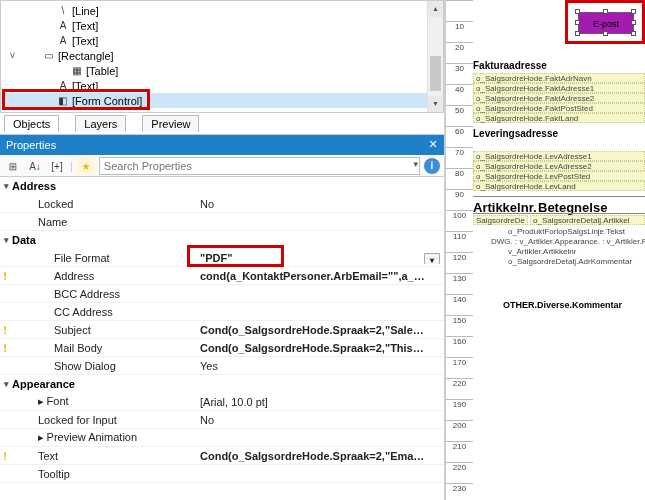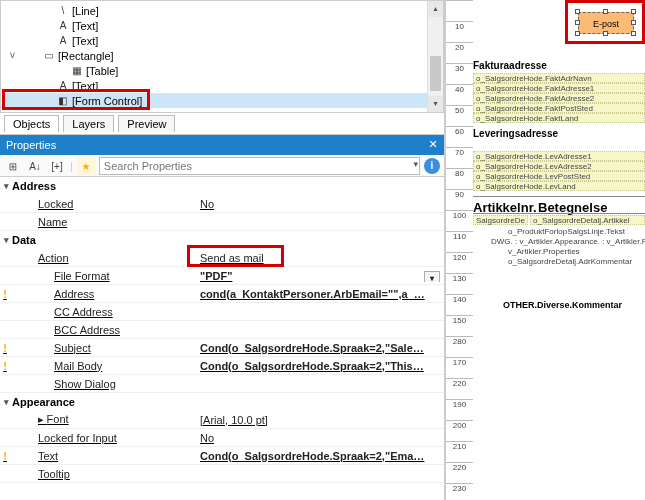--- a/index.html
+++ b/index.html
@@ -10,34 +10,34 @@
   .tree-row { display: flex; align-items: center; height: 15px; padding-left: 4px; white-space: nowrap; }
   .tree-row .tog { width: 11px; text-align: center; color: #555; font-size: 10px; }
   .tree-row .ind { display: inline-block; }
   .tree-row .glyph { width: 14px; text-align: center; color: #333; font-size: 10px; }
   .tree-row .lbl { padding-left: 2px; }
   .tree-row.sel { background: #cde6f7; }
   .hl-red1 { position: absolute; border: 3px solid #d40000; pointer-events: none; }
   .scrollbar-v { position: absolute; right: 0; top: 0; bottom: 0; width: 16px; background: #f0f0f0; border-left: 1px solid #ddd; }
   .sb-btn { height: 16px; width: 100%; background: #e8e8e8; text-align: center; font-size: 8px; color: #555; line-height: 16px; }
   .sb-thumb { position: absolute; left: 2px; right: 2px; background: #c8c8c8; }
-  .tabs { flex: 0 0 22px; display: flex; align-items: center; gap: 4px; padding-left: 4px; border-bottom: 1px solid #ccc; }
+  .tabs { flex: 0 0 22px; display: flex; align-items: center; gap: 16px; padding-left: 4px; border-bottom: 1px solid #ccc; }
   .tab { padding: 2px 8px; border: 1px solid #bbb; border-bottom: none; background: #f7f7f7; font-size: 11px; }
   .tab.active { background: #fff; }
   .panel-header { flex: 0 0 20px; background: #1e80c8; color: #fff; display: flex; align-items: center; justify-content: space-between; padding: 0 4px 0 6px; font-size: 11px; }
   .panel-header .x { width: 14px; height: 14px; text-align: center; line-height: 13px; }
   .toolbar { flex: 0 0 22px; display: flex; align-items: center; gap: 4px; padding: 0 4px; border-bottom: 1px solid #ccc; background: #fafafa; }
   .tb-btn { width: 18px; height: 18px; text-align: center; line-height: 18px; font-size: 10px; color: #444; border: 1px solid transparent; }
   .tb-btn.star { color: #f5b400; background: #fff6db; }
   .search-wrap { flex: 1; position: relative; }
   .search-wrap input { width: 100%; height: 18px; border: 1px solid #bbb; padding: 0 16px 0 4px; font-size: 11px; color: #777; }
   .search-chev { position: absolute; right: 2px; top: 2px; font-size: 9px; color: #555; }
   .info-icon { width: 16px; height: 16px; background: #3a8de0; color: #fff; border-radius: 50%; text-align: center; line-height: 16px; font-weight: bold; font-size: 10px; }
   .prop-grid { flex: 1; overflow: hidden; }
-  .pg-row { display: flex; align-items: center; height: 18px; border-bottom: 1px solid #f0f0f0; text-decoration: underline; }
+  .pg-row { display: flex; align-items: center; height: 18px; border-bottom: 1px solid #f0f0f0; }
   .pg-cat { display: flex; align-items: center; height: 18px; background: #fff; font-weight: bold; padding-left: 12px; }
   .pg-cat .tog { position: absolute; left: 4px; color: #555; font-size: 9px; }
   .pg-cat-wrap { position: relative; }
   .pg-key { width: 190px; padding-left: 28px; color: #222; }
   .pg-key.sub { padding-left: 44px; }
   .pg-val { flex: 1; position: relative; padding-right: 6px; color: #222; white-space: nowrap; overflow: hidden; text-overflow: ellipsis; }
   .pg-val.bold { font-weight: bold; }
   .pg-val .dd { position: absolute; right: 4px; top: 1px; width: 16px; height: 15px; border: 1px solid #aaa; background: #f5f5f5; text-align: center; font-size: 8px; line-height: 14px; }
   .pg-excl { width: 10px; color: #f5b400; font-weight: bold; text-align: center; }
   .hl-red2 { position: absolute; border: 3px solid #d40000; pointer-events: none; }
@@ -156,73 +156,74 @@
       </div>
 
     <div class="pg-cat-wrap">
         <div class="pg-cat">
           <span class="tog">▾</span>
           <span>Data</span>
         </div>
       </div>
     <div class="pg-row">
         <span class="pg-excl"></span>
-        <span class="pg-key">Action</span>
-        <span class="pg-val">Send as mail</span>
-      </div>
-    <div class="pg-row">
-        <span class="pg-excl"></span>
         <span class="pg-key sub">File Format</span>
         <span class="pg-val bold"><span>"PDF"</span><span class="dd">▾</span></span>
       </div>
     <div class="pg-row">
         <span class="pg-excl">!</span>
         <span class="pg-key sub">Address</span>
         <span class="pg-val bold">cond(a_KontaktPersoner.ArbEmail="",a_…</span>
       </div>
     <div class="pg-row">
         <span class="pg-excl"></span>
+        <span class="pg-key sub">BCC Address</span>
+        <span class="pg-val"></span>
+      </div>
+    <div class="pg-row">
+        <span class="pg-excl"></span>
         <span class="pg-key sub">CC Address</span>
-        <span class="pg-val"></span>
-      </div>
-    <div class="pg-row">
-        <span class="pg-excl"></span>
-        <span class="pg-key sub">BCC Address</span>
         <span class="pg-val"></span>
       </div>
     <div class="pg-row">
         <span class="pg-excl">!</span>
         <span class="pg-key sub">Subject</span>
         <span class="pg-val bold">Cond(o_SalgsordreHode.Spraak=2,"Sale…</span>
       </div>
     <div class="pg-row">
         <span class="pg-excl">!</span>
         <span class="pg-key sub">Mail Body</span>
         <span class="pg-val bold">Cond(o_SalgsordreHode.Spraak=2,"This…</span>
       </div>
     <div class="pg-row">
         <span class="pg-excl"></span>
         <span class="pg-key sub">Show Dialog</span>
+        <span class="pg-val">Yes</span>
       </div>
 
     <div class="pg-cat-wrap">
         <div class="pg-cat">
           <span class="tog">▾</span>
           <span>Appearance</span>
         </div>
       </div>
     <div class="pg-row">
         <span class="pg-excl"></span>
         <span class="pg-key" style="padding-left:28px">▸ <span>Font</span></span>
         <span class="pg-val">[Arial, 10.0 pt]</span>
       </div>
     <div class="pg-row">
         <span class="pg-excl"></span>
         <span class="pg-key">Locked for Input</span>
         <span class="pg-val">No</span>
+      </div>
+    <div class="pg-row">
+        <span class="pg-excl"></span>
+        <span class="pg-key" style="padding-left:28px">▸ <span>Preview Animation</span></span>
+        <span class="pg-val"></span>
       </div>
     <div class="pg-row">
         <span class="pg-excl">!</span>
         <span class="pg-key">Text</span>
         <span class="pg-val bold">Cond(o_SalgsordreHode.Spraak=2,"Ema…</span>
       </div>
     <div class="pg-row">
         <span class="pg-excl"></span>
         <span class="pg-key">Tooltip</span>
         <span class="pg-val"></span>
@@ -243,33 +244,33 @@
   <div class="tick" style="top:126px">60</div>
   <div class="tick" style="top:147px">70</div>
   <div class="tick" style="top:168px">80</div>
   <div class="tick" style="top:189px">90</div>
   <div class="tick" style="top:210px">100</div>
   <div class="tick" style="top:231px">110</div>
   <div class="tick" style="top:252px">120</div>
   <div class="tick" style="top:273px">130</div>
   <div class="tick" style="top:294px">140</div>
   <div class="tick" style="top:315px">150</div>
-  <div class="tick" style="top:336px">280</div>
+  <div class="tick" style="top:336px">160</div>
   <div class="tick" style="top:357px">170</div>
   <div class="tick" style="top:378px">220</div>
   <div class="tick" style="top:399px">190</div>
   <div class="tick" style="top:420px">200</div>
   <div class="tick" style="top:441px">210</div>
   <div class="tick" style="top:462px">220</div>
   <div class="tick" style="top:483px">230</div>
 </div>
 
 <div class="right-canvas">
 
-  <div class="sel-box" style="left:105px;top:12px;width:56px;height:22px;background:#fdba74;text-align:center;line-height:22px">E-post</div>
+  <div class="sel-box" style="left:105px;top:12px;width:56px;height:22px;background:#a21caf;text-align:center;line-height:22px">E-post</div>
   <div class="sel-handle" style="left:102px;top:9px"></div>
   <div class="sel-handle" style="left:130px;top:9px"></div>
   <div class="sel-handle" style="left:158px;top:9px"></div>
   <div class="sel-handle" style="left:102px;top:20px"></div>
   <div class="sel-handle" style="left:158px;top:20px"></div>
   <div class="sel-handle" style="left:102px;top:31px"></div>
   <div class="sel-handle" style="left:130px;top:31px"></div>
   <div class="sel-handle" style="left:158px;top:31px"></div>
   <div class="hl-red3" style="left:92px;top:0;width:80px;height:44px"></div>
 
@@ -310,17 +311,17 @@
   <div style="position:absolute;left:0;top:213px;right:0;border-top:1px solid #888"></div>
 
   <div class="greenfield" style="left:0;top:215px;width:55px;height:10px">
       <div class="fld-label tiny">SalgsordreDe</div>
     </div>
   <div class="greenfield" style="left:57px;top:215px;width:115px;height:10px">
       <div class="fld-label tiny">o_SalgsordreDetalj.Artikkel</div>
     </div>
   <div class="tiny" style="position:absolute;left:35px;top:227px;white-space:nowrap">o_ProduktForlopSalgsLinje.Tekst</div>
   <div class="tiny" style="position:absolute;left:18px;top:237px;white-space:nowrap">DWG. : v_Artikler.Appearance. : v_Artikler.R</div>
-  <div class="tiny" style="position:absolute;left:35px;top:247px;white-space:nowrap">v_Artikler.Properties</div>
+  <div class="tiny" style="position:absolute;left:35px;top:247px;white-space:nowrap">v_Artikler.Artikkelnr</div>
   <div class="tiny" style="position:absolute;left:35px;top:257px;white-space:nowrap">o_SalgsordreDetalj.AdrKommentar</div>
 
   <div class="other-text" style="left:30px;top:300px">OTHER.Diverse.Kommentar</div>
 </div>
 
 </body></html>

